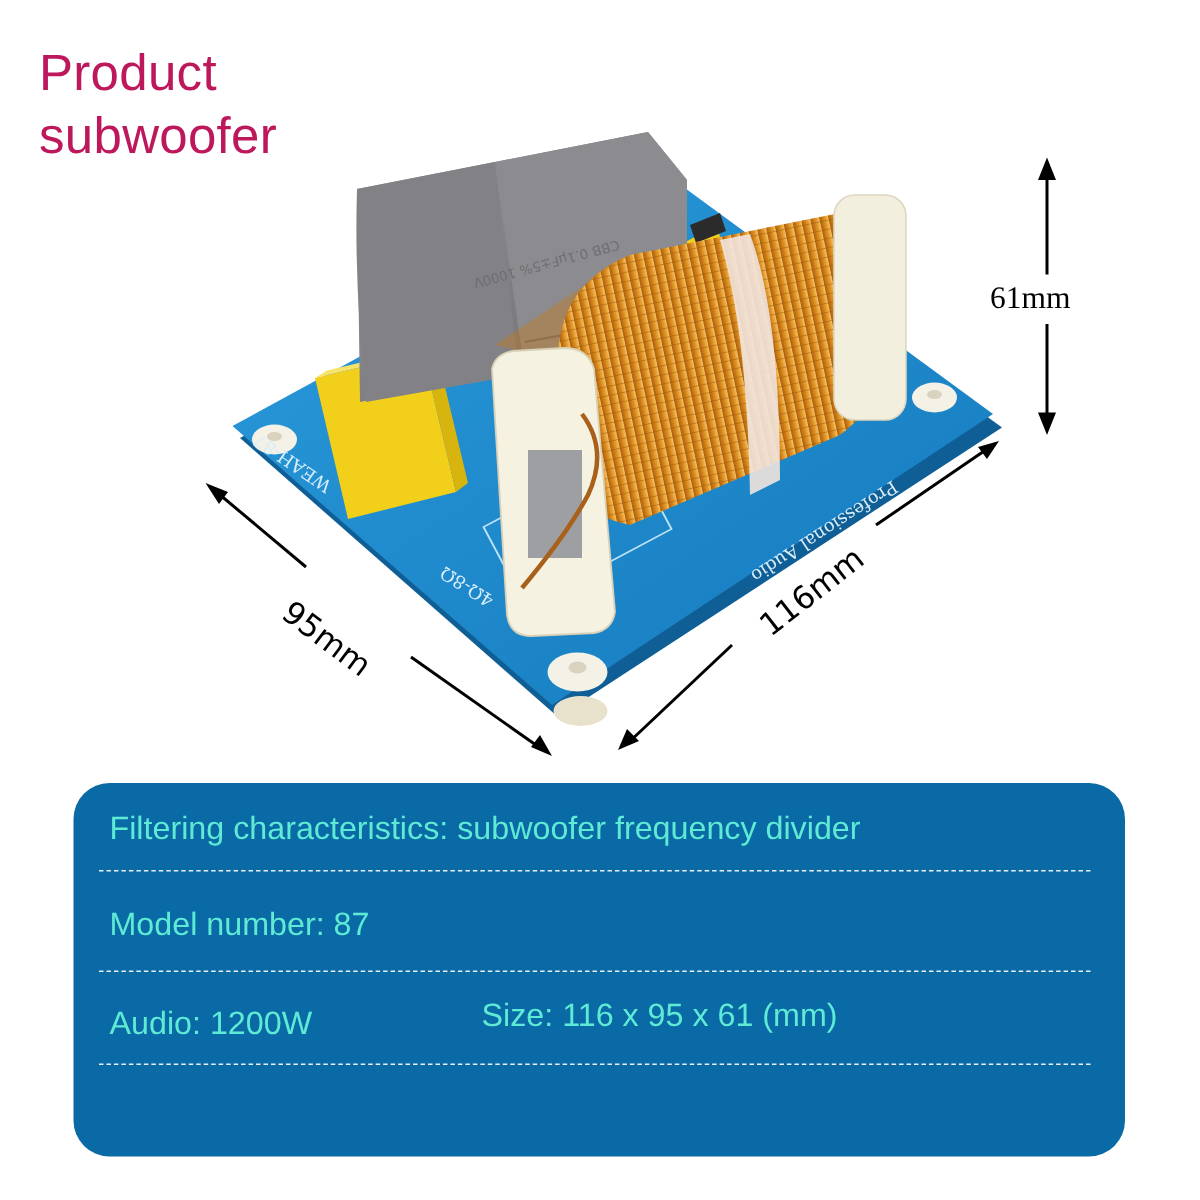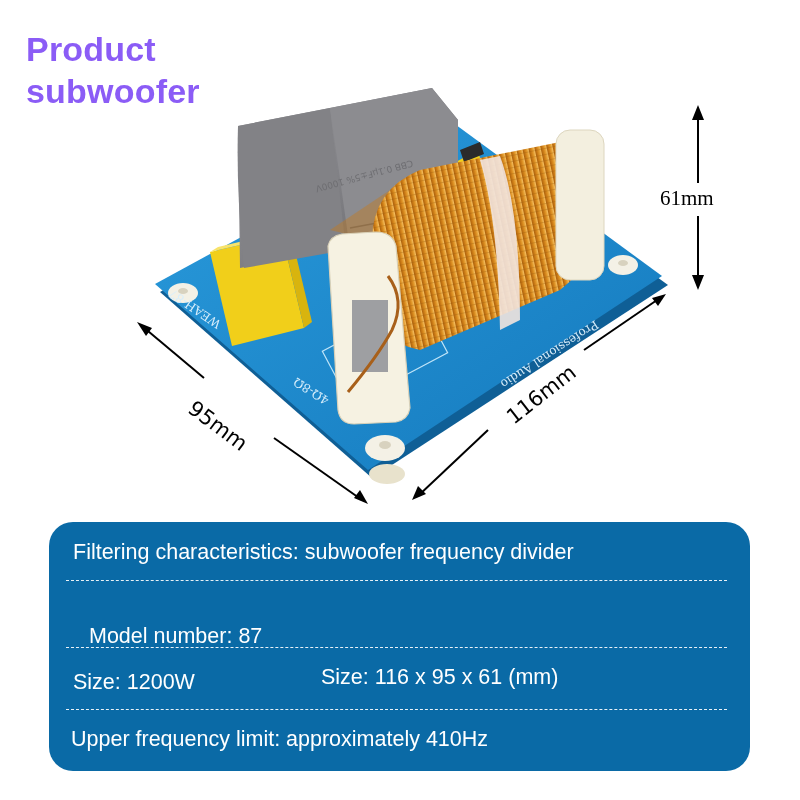--- a/index.html
+++ b/index.html
@@ -1,21 +1,21 @@
 <!DOCTYPE html>
 <html><head>
 <meta charset="utf-8">
 <style>
   html, body { margin:0; padding:0; }
   body { width:800px; height:800px; background:#ffffff; position:relative; overflow:hidden; font-family:"Liberation Sans", sans-serif; }
-  .title { position:absolute; left:26px; top:28px; font-family:"Liberation Sans", sans-serif; font-weight:bold; font-size:34px; line-height:42px; color:#8b5cf6; letter-spacing:0.2px; }
+  .title { position:absolute; left:26px; top:28px; font-family:"Liberation Sans", sans-serif; font-weight:normal; font-size:34px; line-height:42px; color:#be185d; letter-spacing:0.2px; }
   .product { position:absolute; left:0; top:0; width:800px; height:520px; }
   .dim-label { position:absolute; font-family:"DejaVu Sans", sans-serif; font-size:21px; color:#000; white-space:nowrap; }
   .panel { position:absolute; left:49px; top:522px; width:701px; height:249px; background:#0a6aa6; border-radius:24px; color:#fff; }
-  .row-text { position:absolute; font-family:"Liberation Sans", sans-serif; font-size:21.5px; color:#ffffff; white-space:nowrap; }
+  .row-text { position:absolute; font-family:"Liberation Sans", sans-serif; font-size:21.5px; color:#5eead4; white-space:nowrap; }
   .divider { position:absolute; left:17px; width:661px; height:0; border-top:1.5px dashed #e8f1f7; }
 </style>
 </head>
 <body>
 
 <div class="title">
   <div>Product</div>
   <div>subwoofer</div>
 </div>
 
@@ -113,19 +113,18 @@
   </g>
 </svg>
 
 <div class="dim-label" style="left:660px; top:186px;font-family:Liberation Serif, serif;">61mm</div>
 <div class="dim-label" style="left:198px; top:396px; transform:rotate(37deg); transform-origin:left top;">95mm</div>
 <div class="dim-label" style="left:502px; top:410px; transform:rotate(-38deg); transform-origin:left top;">116mm</div>
 
 <div class="panel">
   <div class="row-text" style="left:24px; top:18px;">Filtering characteristics: subwoofer frequency divider</div>
   <div class="divider" style="top:58px;"></div>
-  <div class="row-text" style="left:40px; top:82px;margin-top:20px;">Model number: 87</div>
+  <div class="row-text" style="left:24px; top:82px;">Model number: 87</div>
   <div class="divider" style="top:125px;"></div>
-  <div class="row-text" style="left:24px; top:148px;">Size: 1200W</div>
+  <div class="row-text" style="left:24px; top:148px;">Audio: 1200W</div>
   <div class="row-text" style="left:272px; top:143px;">Size: 116 x 95 x 61 (mm)</div>
   <div class="divider" style="top:187px;"></div>
-  <div class="row-text" style="left:22px; top:205px;">Upper frequency limit: approximately 410Hz</div>
 </div>
 
 </body></html>

